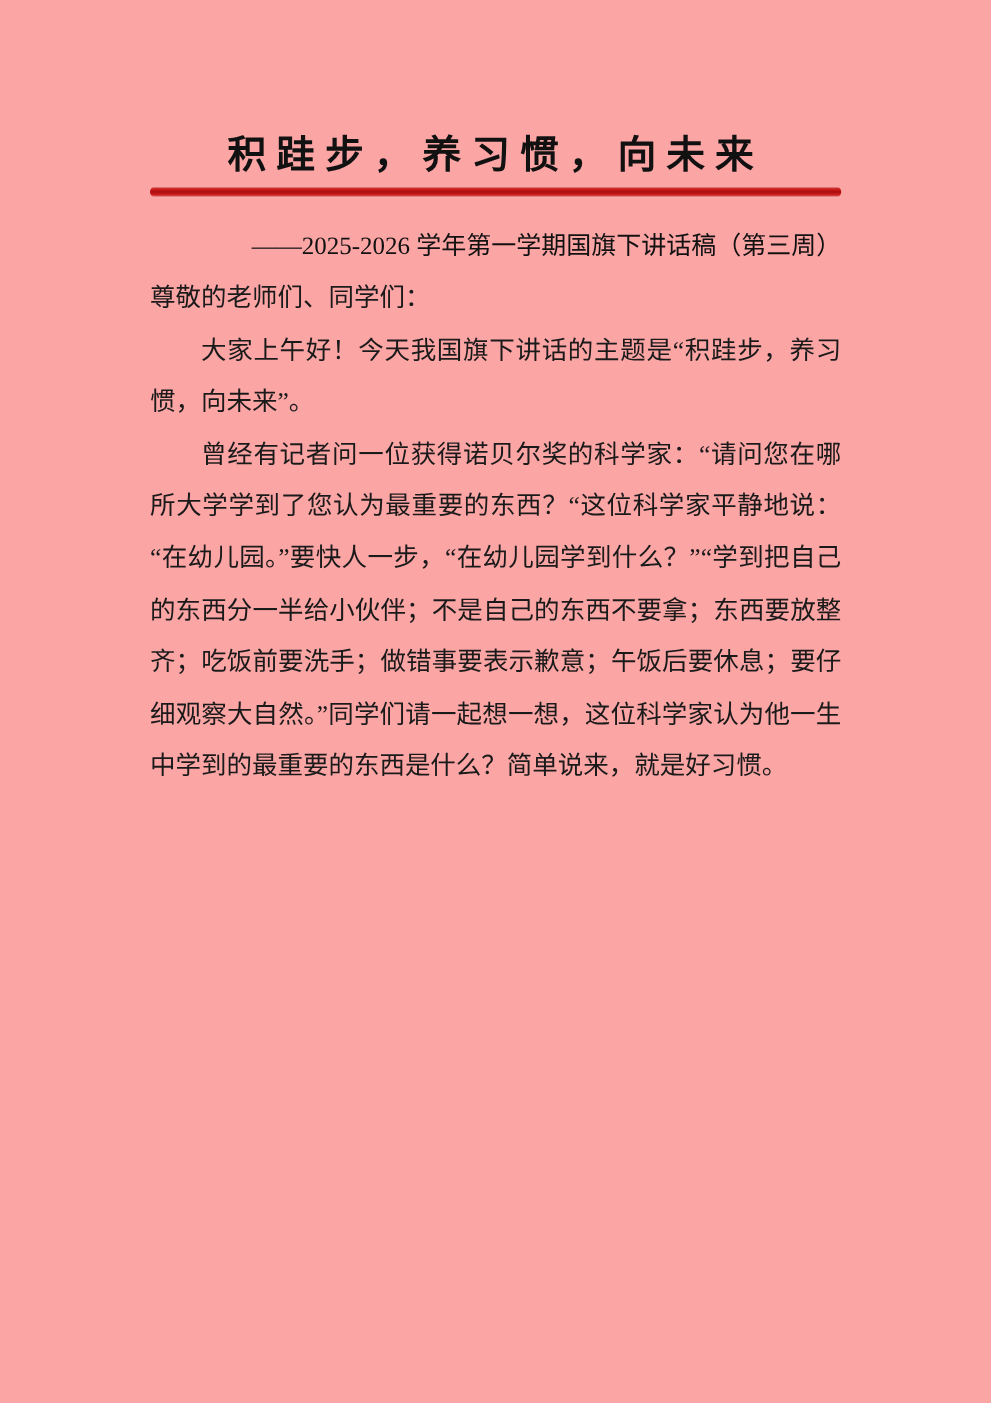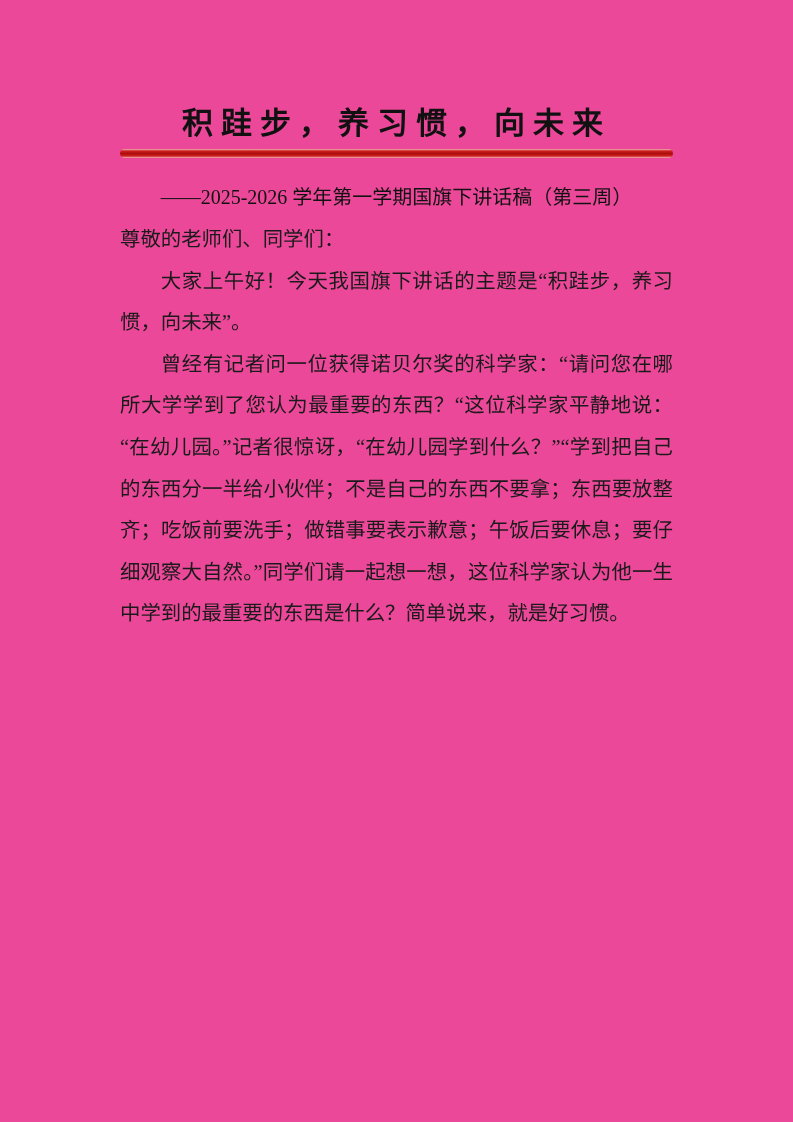--- a/index.html
+++ b/index.html
@@ -4,21 +4,21 @@
 <style>
   html, body {
     margin: 0;
     padding: 0;
     background: #ffffff;
   }
   .page {
     position: relative;
     width: 793px;
     height: 1122px;
-    background: #ec4899;
+    background: #fca5a5;
     overflow: hidden;
     font-family: "Liberation Serif", "DejaVu Serif", serif;
     color: #1a1a1a;
   }
   .doc {
     position: absolute;
     left: 120px;
     top: 0;
     width: 553px;
   }
@@ -41,21 +41,21 @@
       #f0b9b9 0%,
       #cf2020 22%,
       #ad0d0d 50%,
       #cf2020 78%,
       #f0b9b9 100%);
   }
   .doc-subtitle {
     margin-top: 27px;
     font-size: 20px;
     line-height: 25px;
-    text-align: center;
+    text-align: right;
     color: #111111;
     white-space: nowrap;
   }
   .doc-body {
     margin-top: 9px;
     font-size: 20.4px;
     line-height: 41.6px;
     text-align: justify;
     text-justify: inter-ideograph;
     font-family: Liberation Serif, serif;
@@ -76,17 +76,17 @@
 
     <h1 class="doc-title">积跬步，养习惯，向未来</h1>
 
     <div class="title-rule"></div>
 
     <div class="doc-subtitle">——2025-2026 学年第一学期国旗下讲话稿（第三周）</div>
 
     <div class="doc-body">
       <p>尊敬的老师们、同学们：</p>
       <p class="indent">大家上午好！今天我国旗下讲话的主题是“积跬步，养习惯，向未来”。</p>
-      <p class="indent">曾经有记者问一位获得诺贝尔奖的科学家：“请问您在哪所大学学到了您认为最重要的东西？“这位科学家平静地说：“在幼儿园。”记者很惊讶，“在幼儿园学到什么？”“学到把自己的东西分一半给小伙伴；不是自己的东西不要拿；东西要放整齐；吃饭前要洗手；做错事要表示歉意；午饭后要休息；要仔细观察大自然。”同学们请一起想一想，这位科学家认为他一生中学到的最重要的东西是什么？简单说来，就是好习惯。</p>
+      <p class="indent">曾经有记者问一位获得诺贝尔奖的科学家：“请问您在哪所大学学到了您认为最重要的东西？“这位科学家平静地说：“在幼儿园。”要快人一步，“在幼儿园学到什么？”“学到把自己的东西分一半给小伙伴；不是自己的东西不要拿；东西要放整齐；吃饭前要洗手；做错事要表示歉意；午饭后要休息；要仔细观察大自然。”同学们请一起想一想，这位科学家认为他一生中学到的最重要的东西是什么？简单说来，就是好习惯。</p>
     </div>
 
   </div>
 </div>
 
 </body></html>

